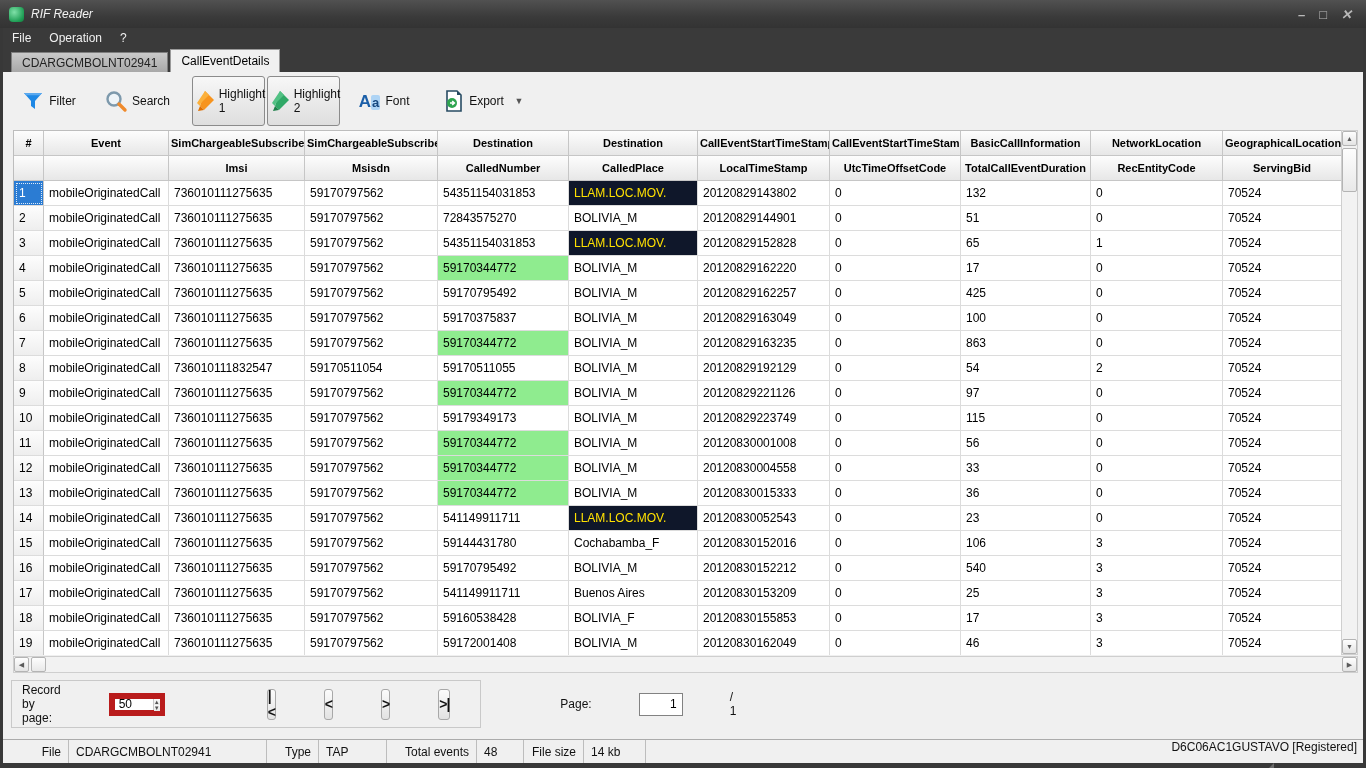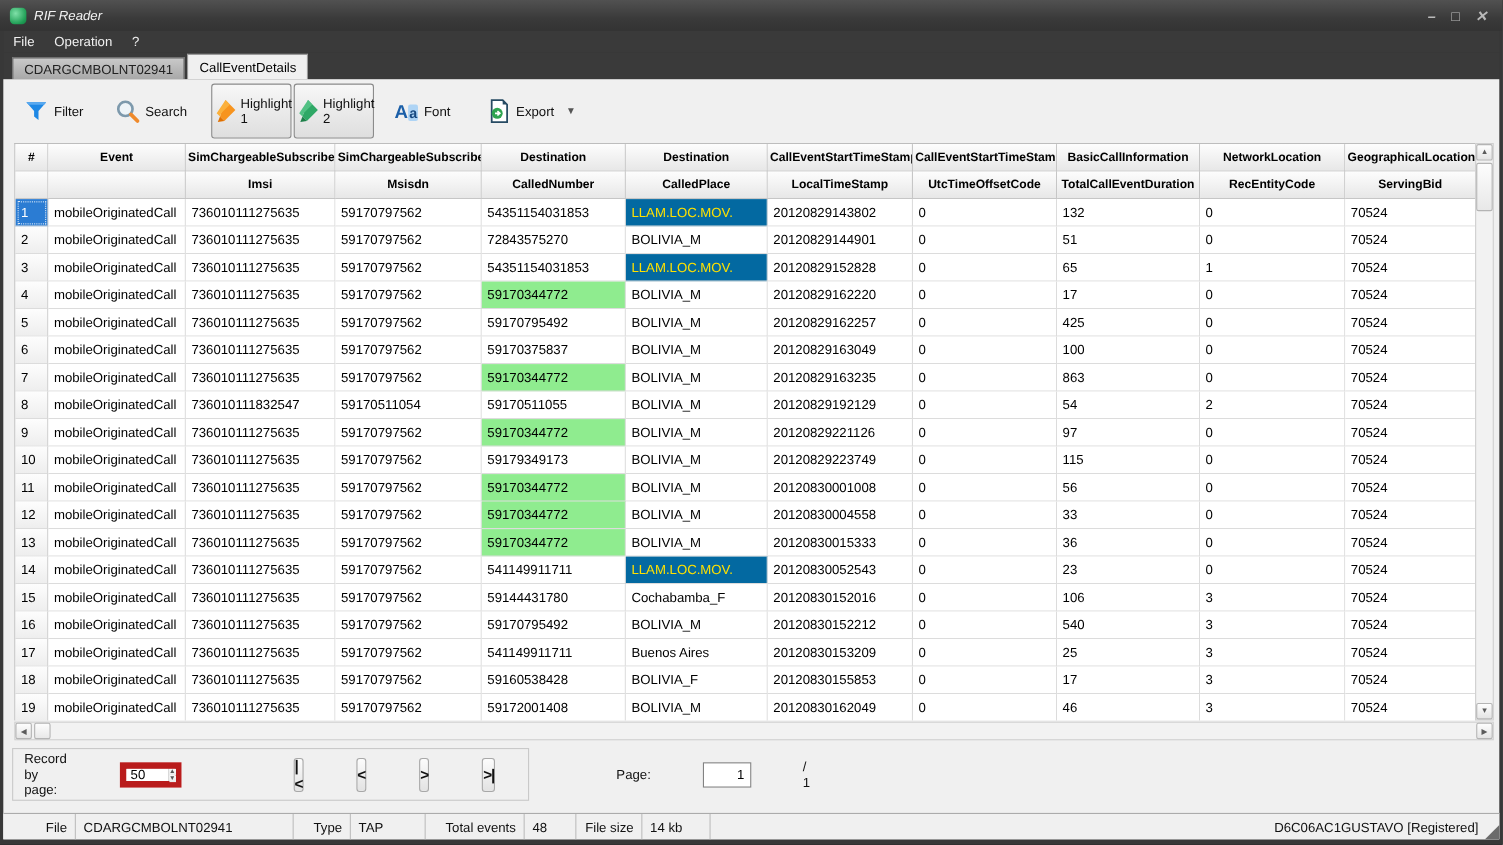--- a/index.html
+++ b/index.html
@@ -48,21 +48,21 @@
   .grid-wrap { position:absolute; left:10px; top:58px; width:1328px; height:525px;
     background:#fff; border-top:1px solid #bdbdbd; border-left:1px solid #bdbdbd; overflow:hidden; }
   table.grid { border-collapse:separate; border-spacing:0; table-layout:fixed; width:1328px; }
   th.gh { height:25px; font-size:11px; font-weight:bold; color:#000; text-align:center;
     background:linear-gradient(#fdfdfd,#e7e7e7); border-right:1px solid #c6c6c6; border-bottom:1px solid #c6c6c6;
     overflow:hidden; white-space:nowrap; padding:0 2px; }
   td { height:25px; font-size:12px; color:#000; padding:0 5px; border-right:1px solid #dcdcdc;
     border-bottom:1px solid #dcdcdc; overflow:hidden; white-space:nowrap; background:#fff; }
   td.num { background:linear-gradient(#fdfdfd,#eee); border-right:1px solid #c6c6c6; }
   td.num.sel { background:#2b7cd3; color:#fff; outline:1px dotted #dce9f7; outline-offset:-3px; }
-  td.hl-orange { background:#0369a1; color:#ffe100; }
+  td.hl-orange { background:#0f172a; color:#ffe100; }
   td.hl-green { background:#8fec8f; color:#000; }
 
   
   .vscroll { position:absolute; left:1338px; top:58px; width:17px; height:525px;
     background:#f2f2f2; border:1px solid #cfcfcf; }
   .hscroll { position:absolute; left:10px; top:584px; width:1345px; height:17px;
     background:#f2f2f2; border:1px solid #cfcfcf; }
   .sb-btn { position:absolute; width:15px; height:15px; border:1px solid #b4b4b4; border-radius:2px;
     background:linear-gradient(#fefefe,#e4e4e4); color:#5b5b5b; font-size:7px;
     display:flex; align-items:center; justify-content:center; }
@@ -85,21 +85,21 @@
     display:flex; align-items:center; justify-content:center; letter-spacing:-1px; }
   .page-input { width:44px; height:23px; border:1px solid #828282; background:#fff; font-size:12px;
     text-align:right; padding-right:5px; margin-left:7px; font-family:"Liberation Sans",sans-serif; }
   .page-total { font-size:12px; color:#111; margin-left:7px; }
 
   
   .statusbar { position:absolute; left:0; top:667px; width:1360px; height:24px;
     background:#f0f0f0; border-top:1px solid #ababab; display:flex; align-items:center; font-size:12px; color:#111; }
   .sb-cell { height:100%; display:flex; align-items:center; border-right:1px solid #bdbdbd; padding:0 7px; }
   .sb-cell.lbl { justify-content:flex-end; }
-  .sb-right { margin-left:auto; display:flex; align-items:center; height:100%; }
+  .sb-right { margin-left:auto; display:flex; align-items:center; height:100%;flex-direction:column; }
   .reg-text { padding-right:6px; }
   .resize-grip { width:0; height:0; border-left:13px solid transparent; border-bottom:13px solid #6b6b6b;
     margin-top:9px; }
 </style>
 </head>
 <body>
 
 <div class="window">
 
   <div class="titlebar">

